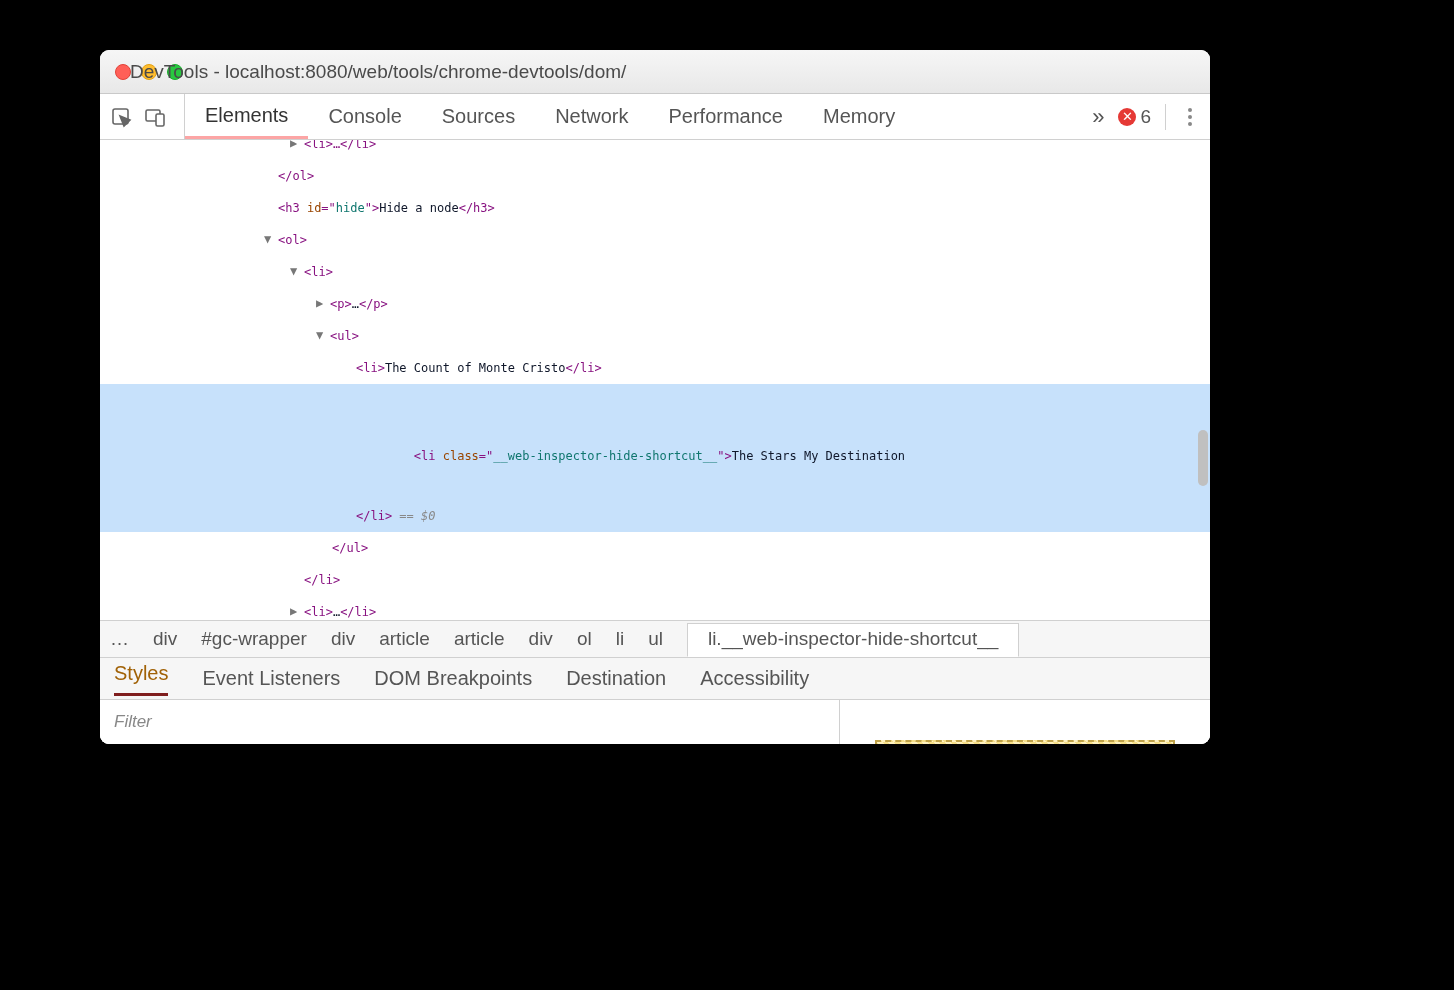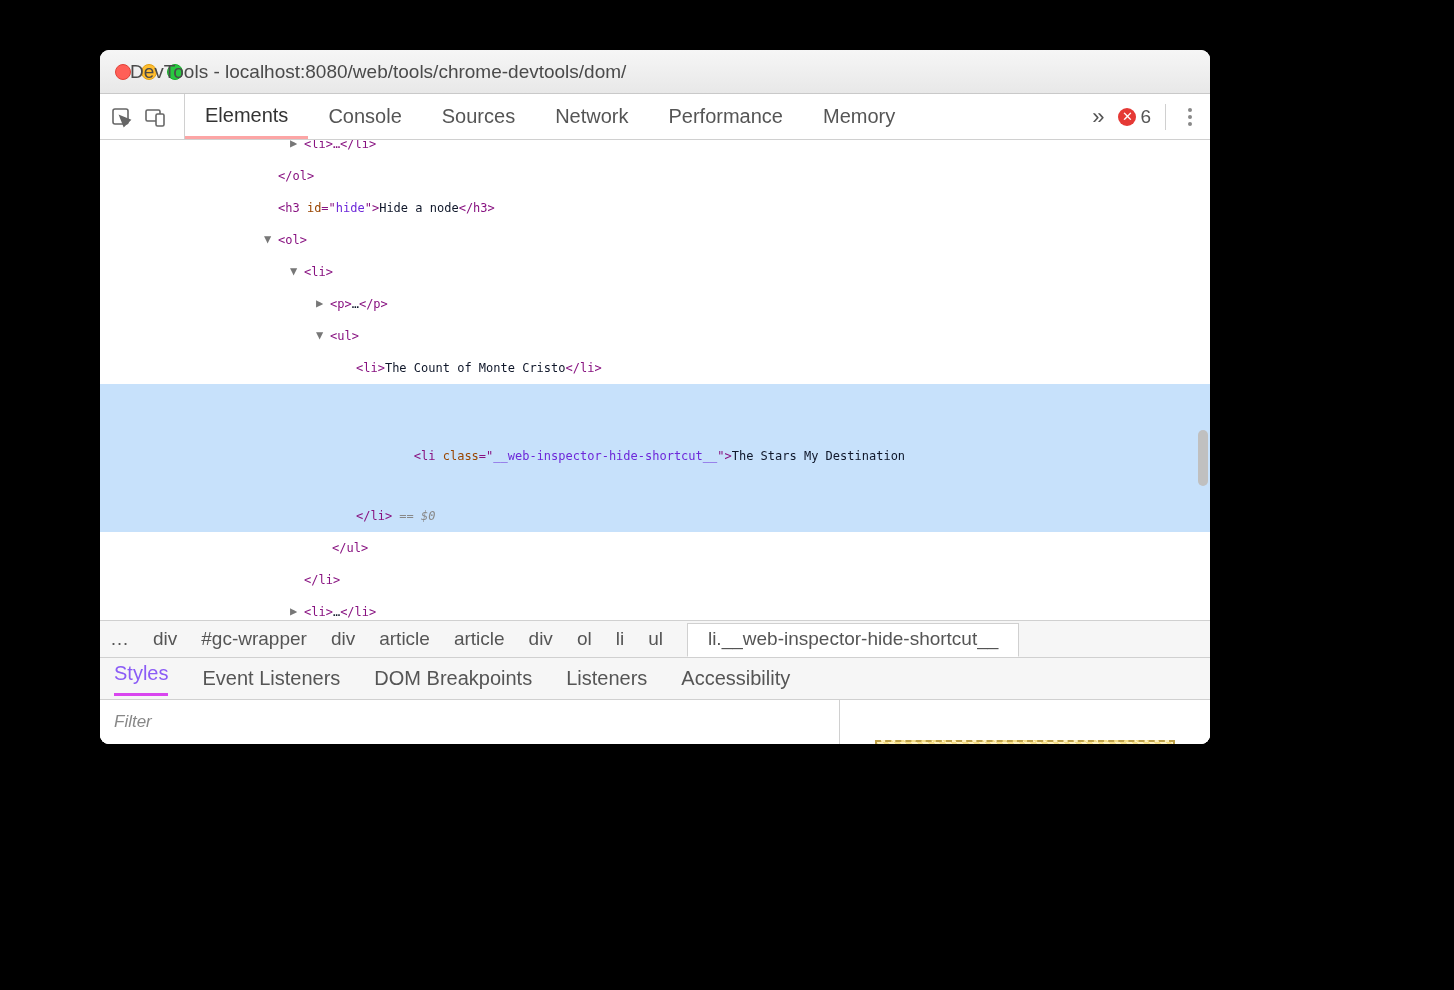--- a/index.html
+++ b/index.html
@@ -78,21 +78,21 @@
     color: #333;
   }
   .tree { position:absolute; left:0; top:-12px; right:0; }
   .row { white-space: pre; padding: 2px 0; line-height: 28px; }
   .row.sel { background:#c7e1fb; }
   .arrow { display:inline-block; color:#777; width:14px; transform: translateY(-1px); }
   .arrow.down::before{content:"▼"; font-size:12px;}
   .arrow.right::before{content:"▶"; font-size:12px;}
   .b  { color:#881280; }   
   .at { color:#994500; }   
-  .av { color:#6d28d9; }   
+  .av { color:#0f766e; }   
   .pl { color:#0f172a; }      
   .cm { color:#888; font-style: italic; }
   .scrollthumb {
     position:absolute; right:2px; top:290px; width:10px; height:56px; background:#c0c0c0; border-radius:5px;
   }
 
   .crumbs {
     height: 38px;
     border-top: 1px solid #d0d0d0;
     border-bottom: 1px solid #d0d0d0;
@@ -109,21 +109,21 @@
   .styles-tabs {
     height: 42px;
     background:#f6f6f6;
     display:flex; align-items:center;
     font-size: 20px;
     color:#555;
     padding-left: 14px;
     gap: 34px;
     border-bottom: 1px solid #d0d0d0;
   }
-  .styles-tabs .stab.active { color:#8b5cf6; border-bottom: 3px solid #d946ef; padding-bottom:8px; margin-bottom:-1px;}
+  .styles-tabs .stab.active { color:#a16207; border-bottom: 3px solid #7f1d1d; padding-bottom:8px; margin-bottom:-1px;}
   .filter-row {
     display:flex;
     height: 44px;
     background:#fff;
   }
   .filter-row input {
     flex: 1;
     border: none;
     border-right: 1px solid #d0d0d0;
     font-size: 17px;
@@ -232,21 +232,21 @@
     <span class="crumb">ol</span>
     <span class="crumb">li</span>
     <span class="crumb">ul</span>
     <span class="crumb last">li.__web-inspector-hide-shortcut__</span>
   </div>
 
   <div class="styles-tabs">
     <span class="stab active">Styles</span>
     <span class="stab">Event Listeners</span>
     <span class="stab">DOM Breakpoints</span>
-    <span class="stab">Listeners</span>
+    <span class="stab">Destination</span>
     <span class="stab">Accessibility</span>
   </div>
 
   <div class="filter-row">
     <input placeholder="Filter" style="">
     <div class="filter-rest">
       <div class="dashbox"></div>
     </div>
   </div>
 

